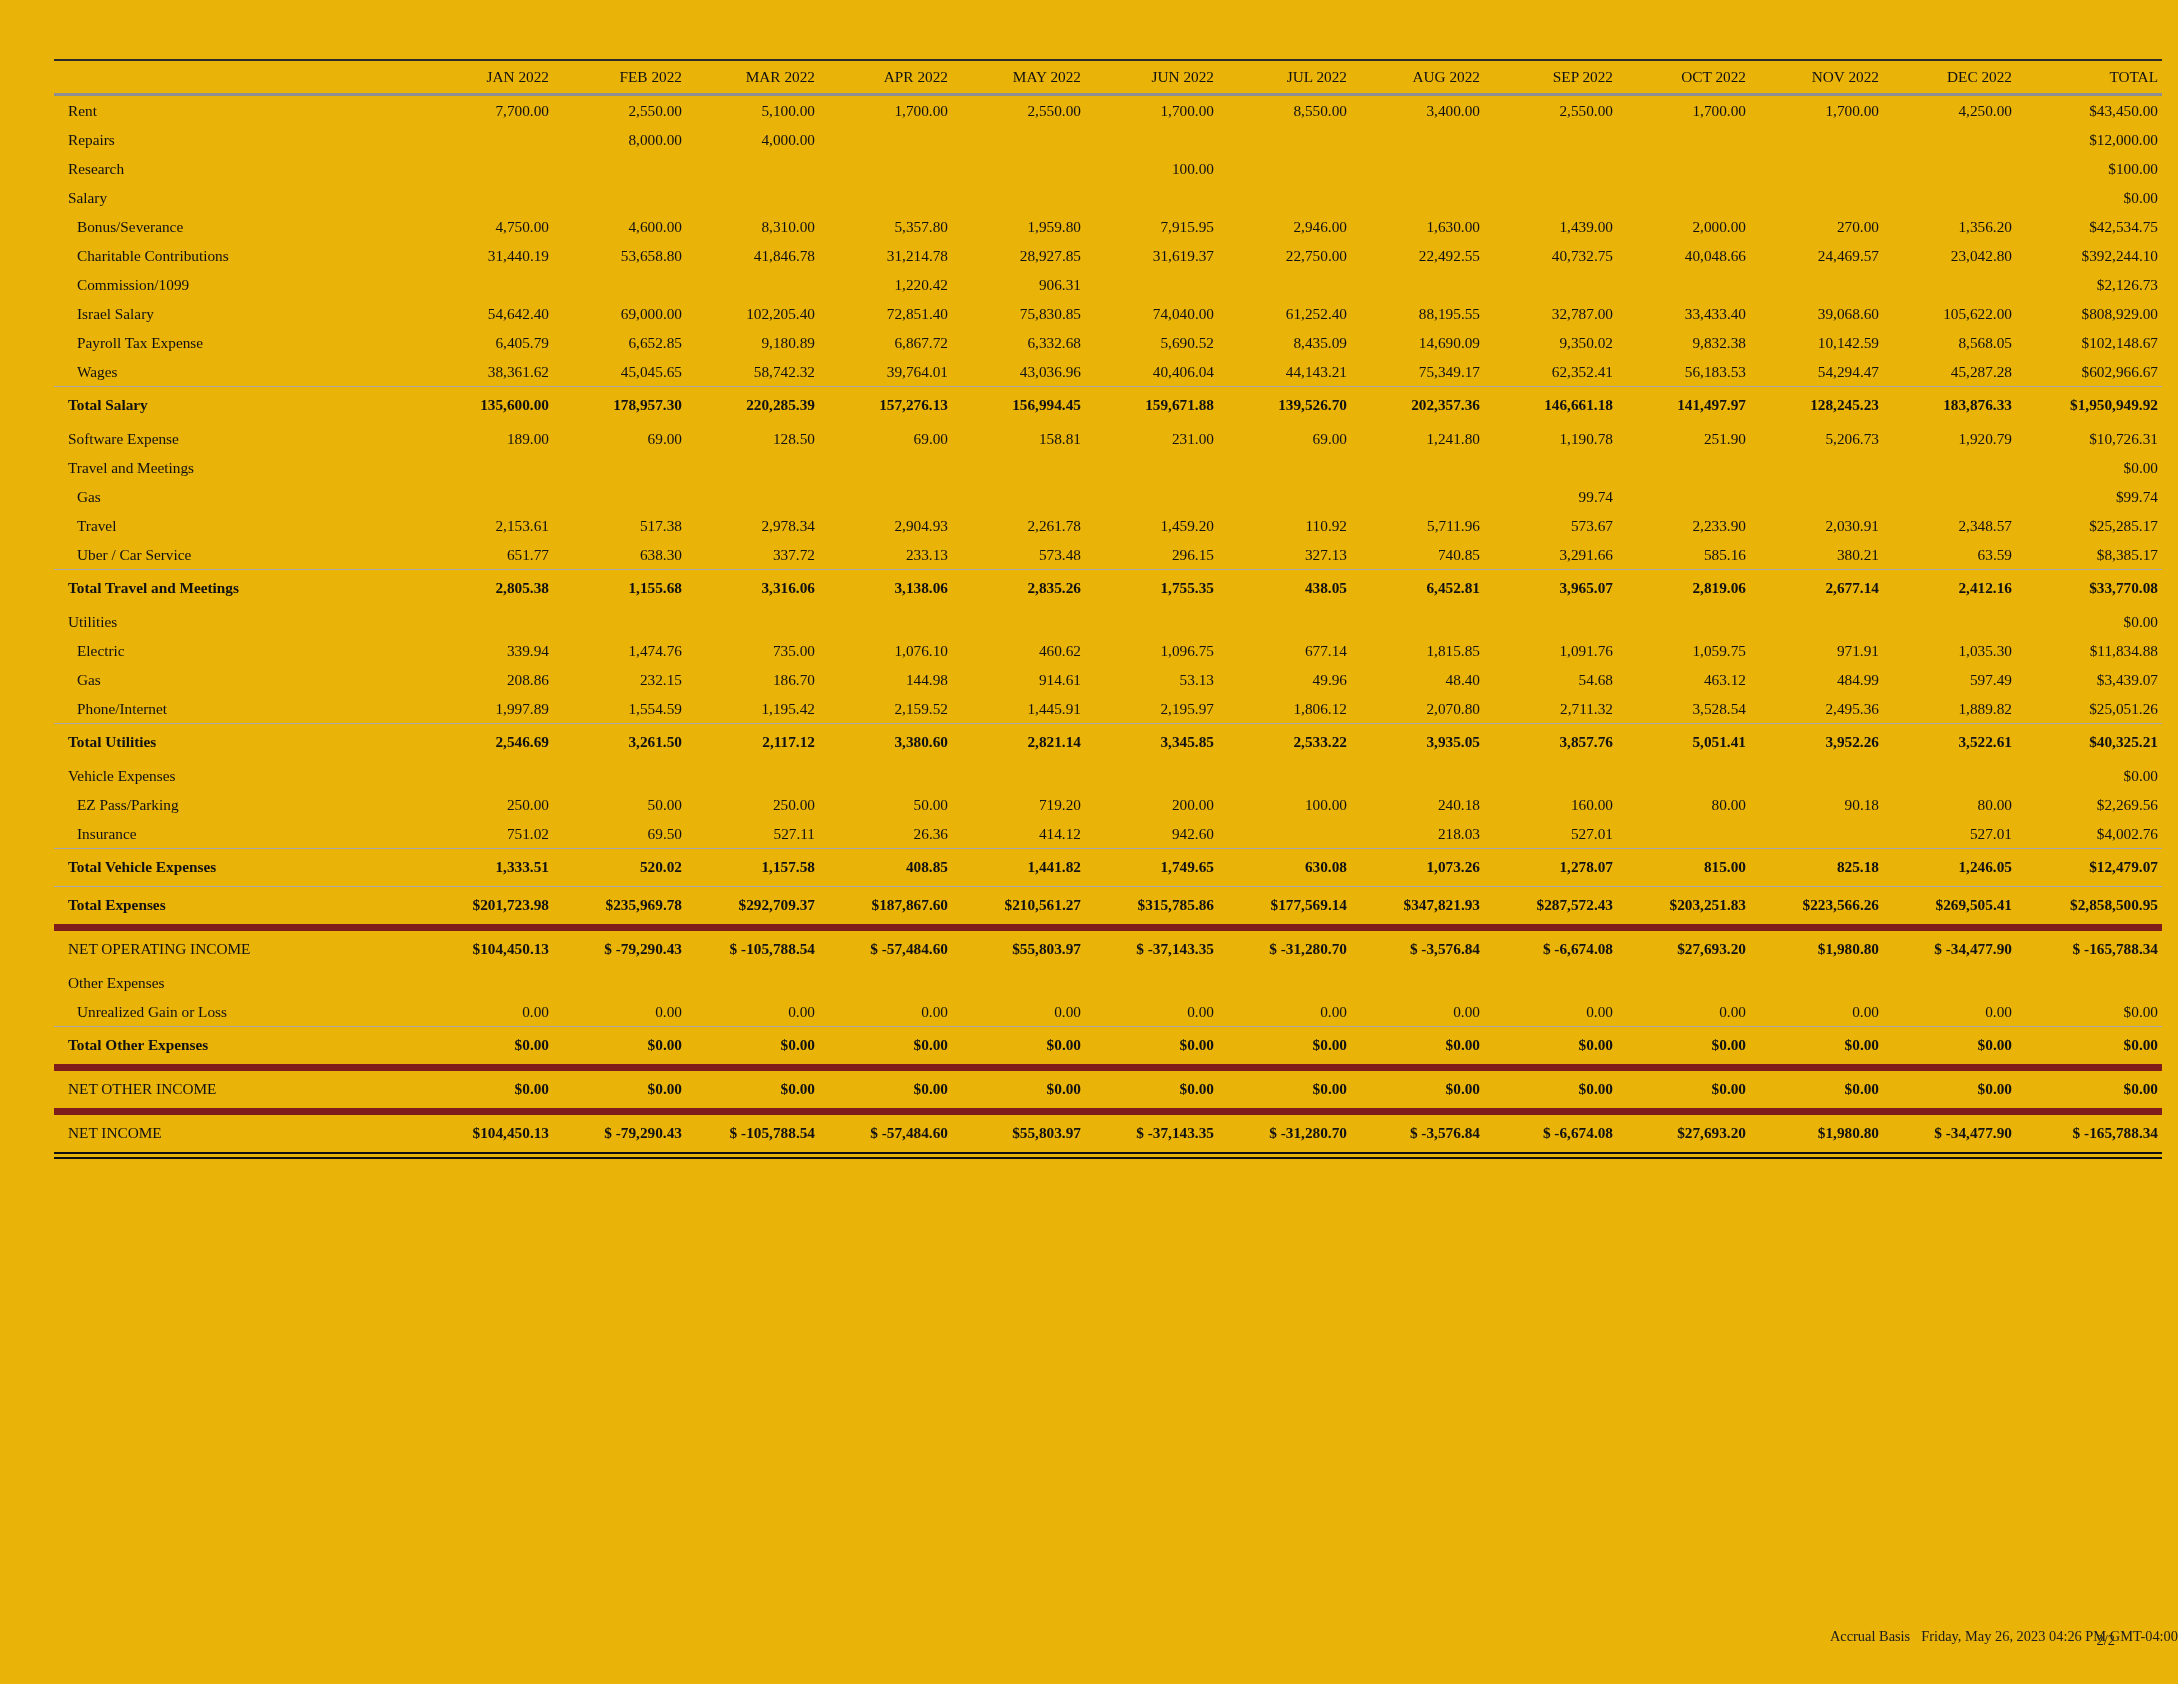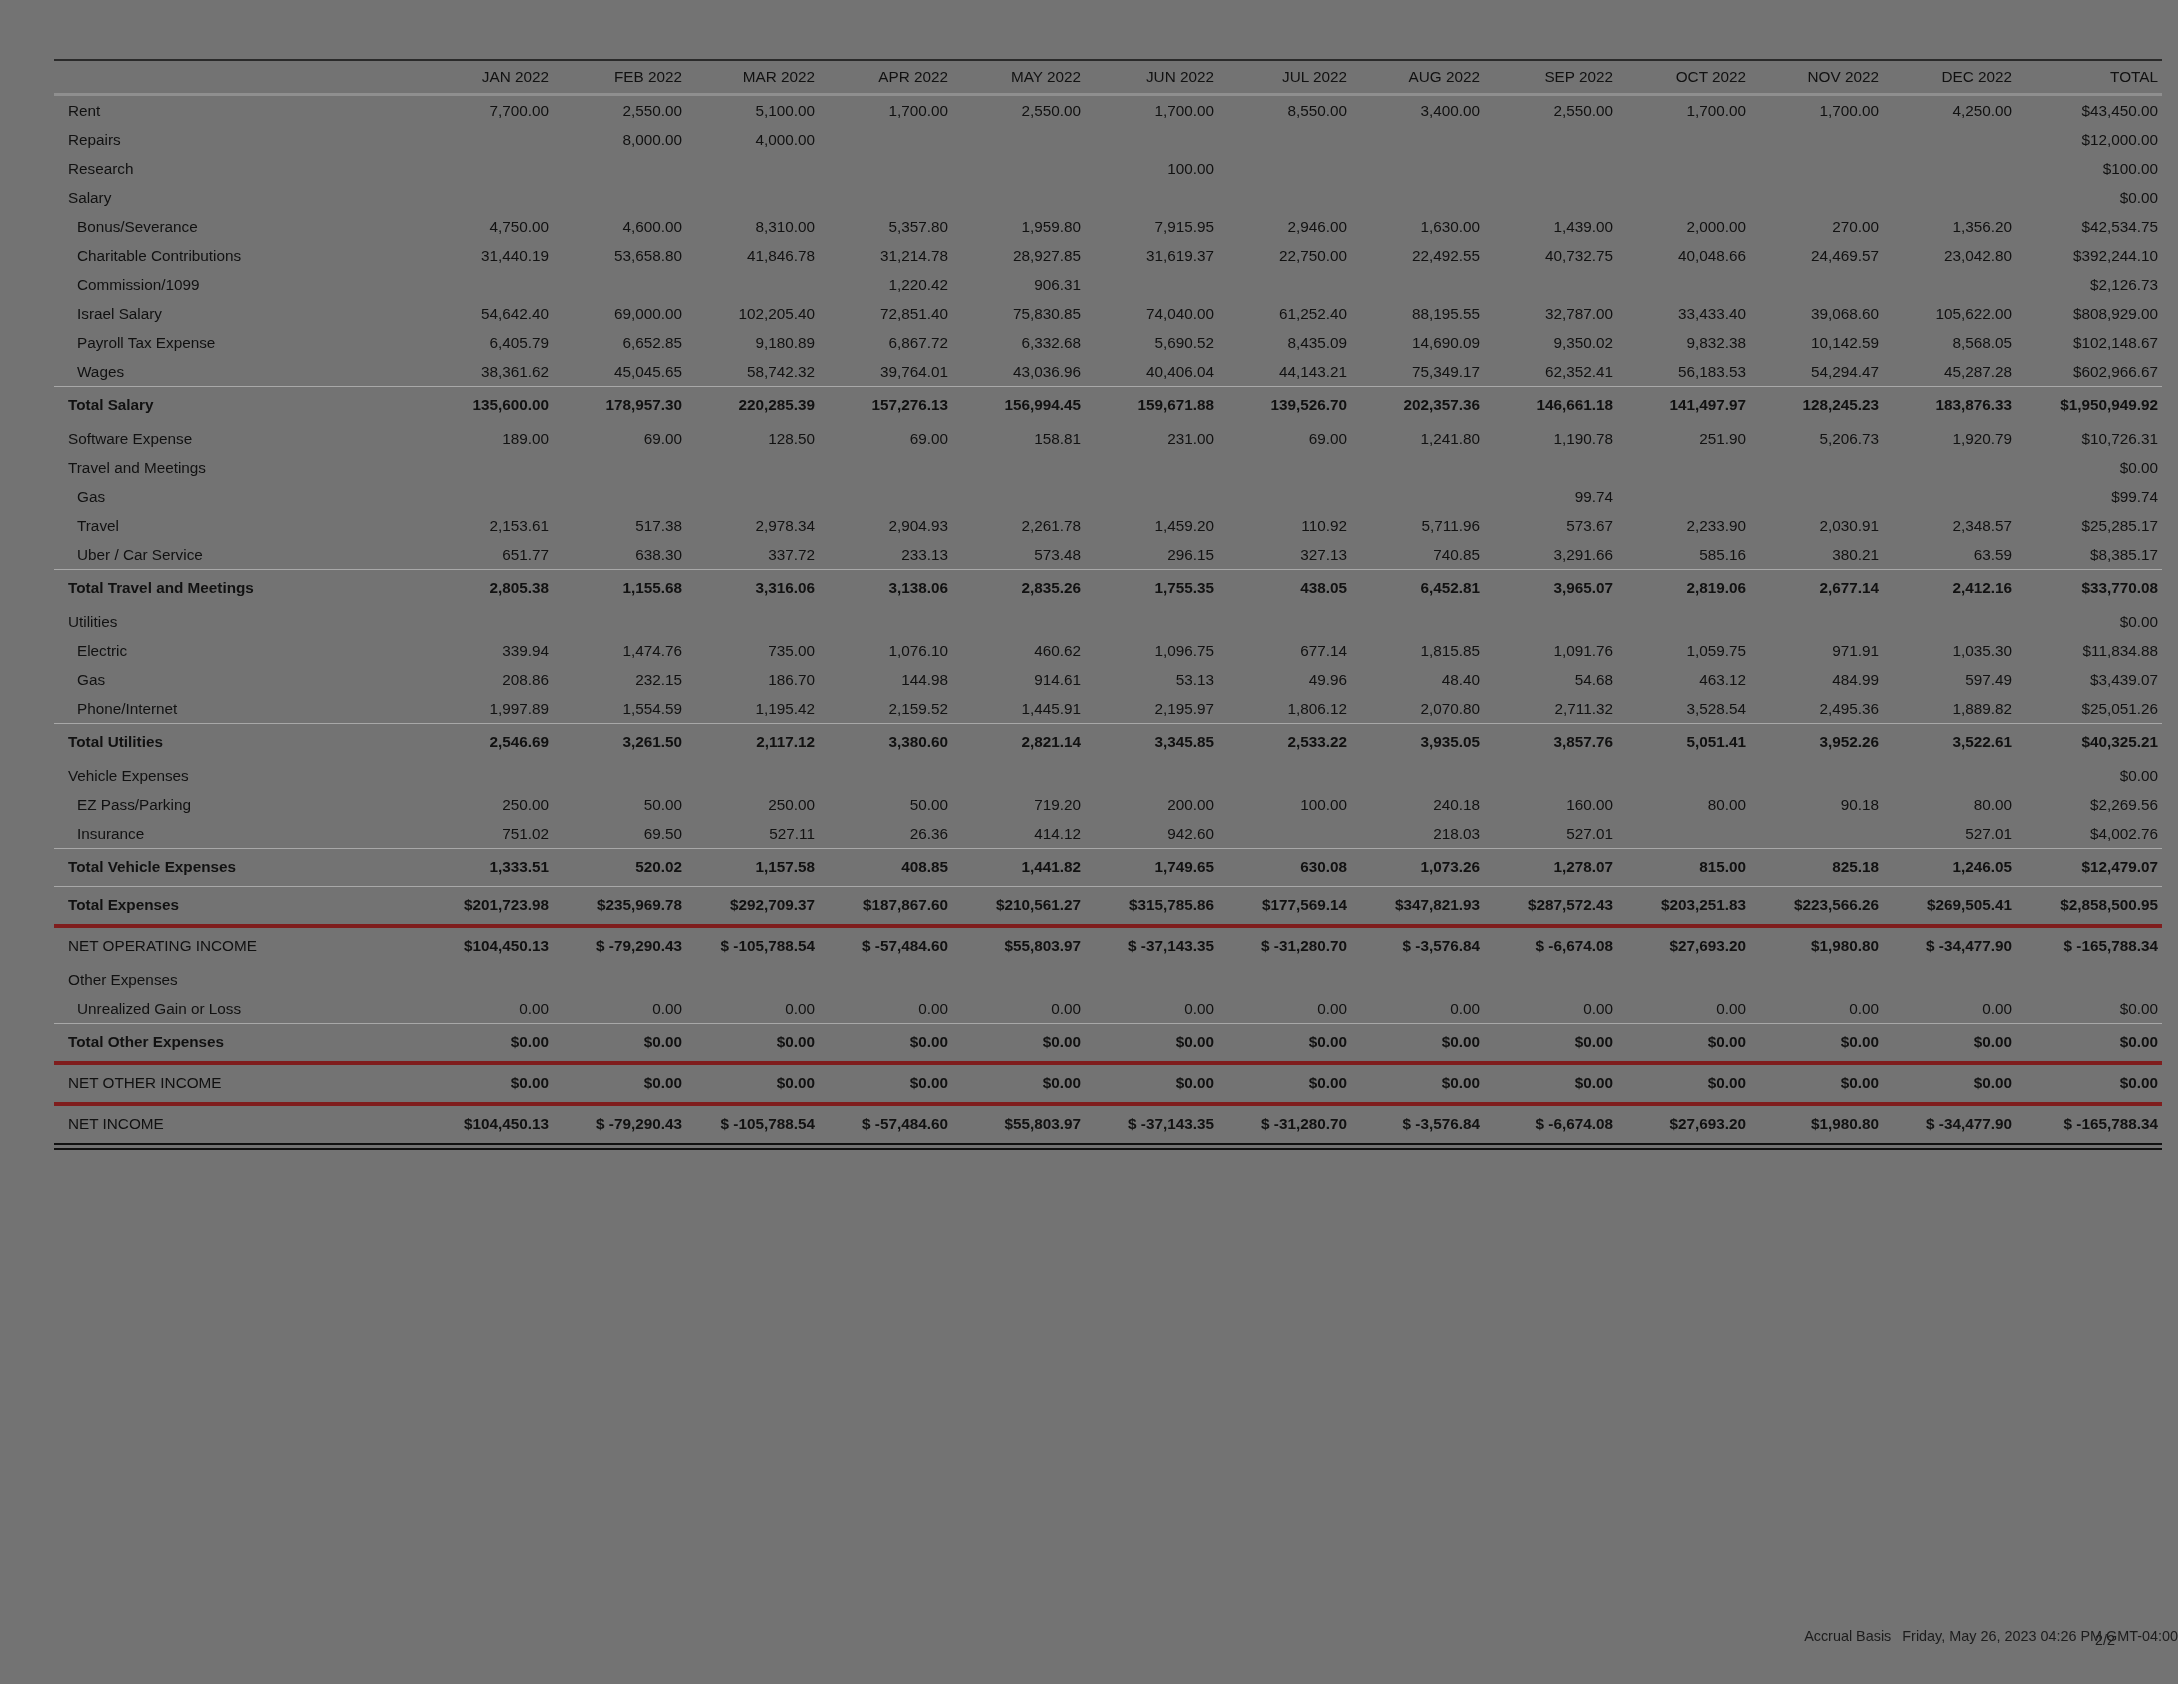--- a/index.html
+++ b/index.html
@@ -1,20 +1,20 @@
 <!DOCTYPE html>
 <html><head>
 <meta charset="utf-8">
 <style>
   html,body { margin:0; padding:0; background:#ffffff; }
   .page {
     position:relative;
     width:2178px; height:1684px;
-    background:#737373;
-    font-family:Liberation Sans, sans-serif;
+    background:#eab308;
+    font-family:Liberation Serif, serif;
     color:#111111;
     overflow:hidden;
   }
   table.report {
     position:absolute; left:54px; top:59px; width:2104px;
     border-collapse:collapse; table-layout:fixed;
   }
   col.lblcol { width:366px; }
   col.mcol  { width:133px; }
   col.tcol  { width:146px; }
@@ -29,21 +29,21 @@
   .num { text-align:right; padding:5px 4px; white-space:nowrap; }
   .lbl { text-align:left; padding:5px 0 5px 14px; white-space:nowrap; }
   tr.r-sub .lbl { padding-left:23px; }
   tr.r-item td, tr.r-section td, tr.r-sub td { font-weight:normal; }
   tr.r-total td, tr.r-grand td {
     font-weight:bold;
     border-top:1px solid #a8a8a8;
     padding-top:8px; padding-bottom:10px;
   }
   tr.r-net td, tr.r-netincome td {
-    border-top:4px solid #7f1d1d;
+    border-top:7px solid #7f1d1d;
     padding-top:8px; padding-bottom:10px;
   }
   tr.r-net .num, tr.r-netincome .num { font-weight:bold; }
   tr.r-netincome td { border-bottom:7px double #111111; }
   .footer-line {
     position:absolute; top:1628px; left:0; width:100%;
     text-align:right; font-size:14.4px; color:#1c1c1c; white-space:nowrap;
   }
   .footer-line .ts { margin-left:11px; }
   .page-indicator {

